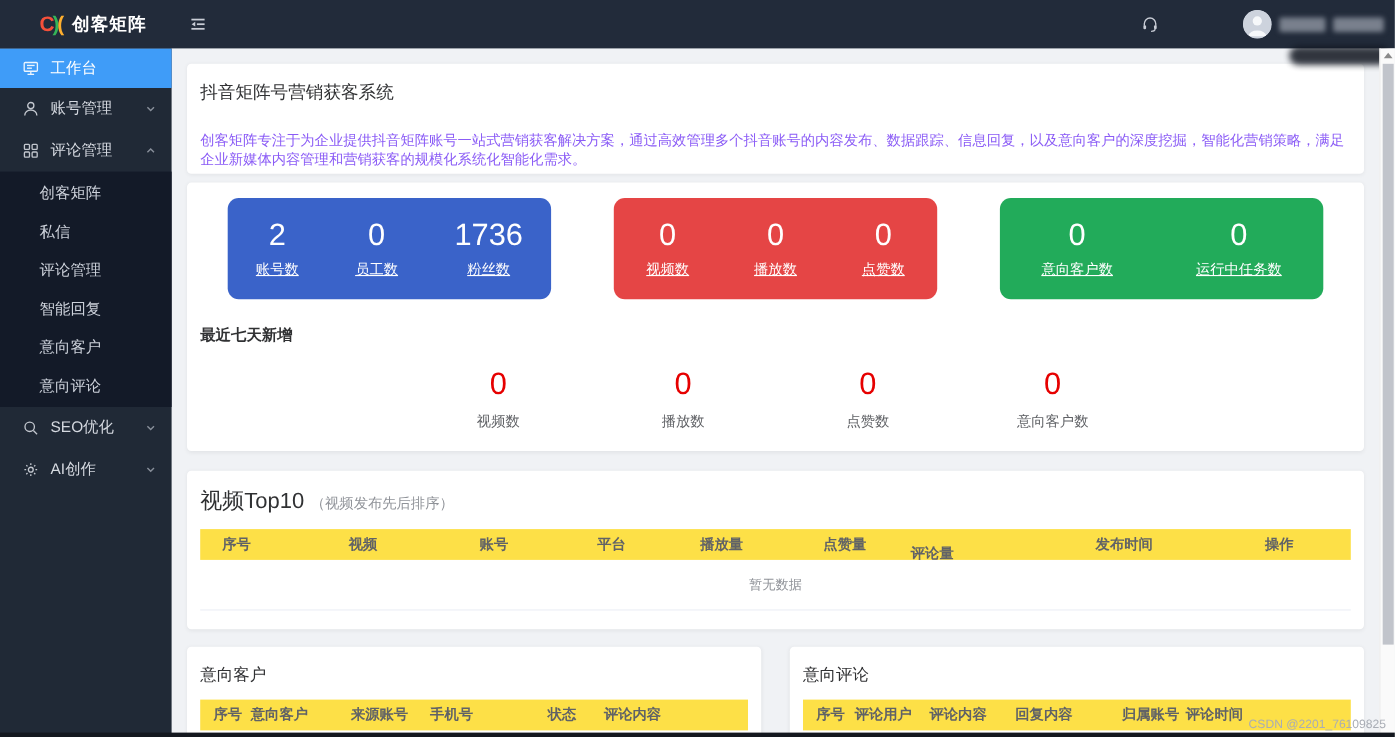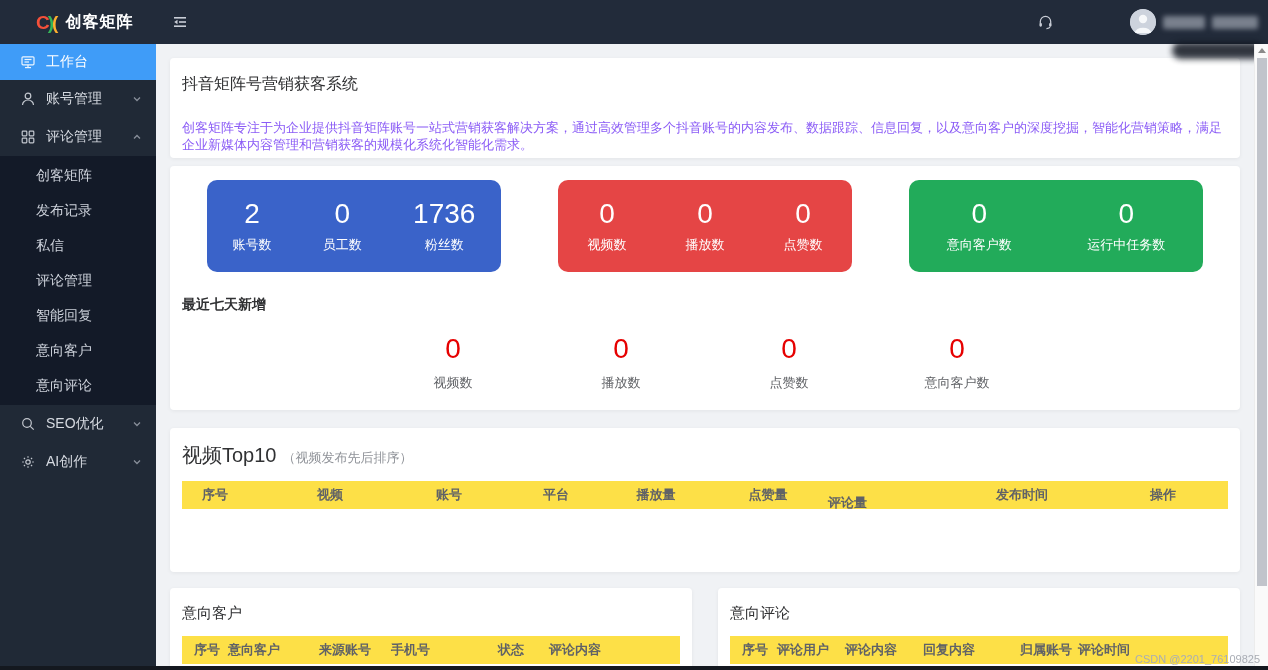--- a/index.html
+++ b/index.html
@@ -43,21 +43,21 @@
   .intro-title { font-size:16px; color:#303133; font-weight:500; margin-bottom:24px; }
   .intro-desc { font-size:13px; color:#8b5cf6; line-height:17px; }
 
   .stats-card { margin-top:8px; height:244px; padding-top:14px; }
   .color-row { display:flex; justify-content:space-between; padding:0 37px; }
   .color-card { width:294px; height:92px; border-radius:10px; color:#fff;
     display:flex; justify-content:space-around; align-items:center; }
   .cc-blue { background:#3a63c9; } .cc-red { background:#e54545; } .cc-green { background:#22ab5a; }
   .cc-stat { text-align:center; }
   .cc-val { font-size:28px; line-height:1.15; }
-  .cc-label { font-size:13px; margin-top:5px; }
+  .cc-label { font-size:13px; margin-top:5px;text-decoration:underline; }
   .recent-title { margin:24px 0 0 12px; font-size:14px; font-weight:bold; color:#303133; }
   .recent-row { display:flex; justify-content:center; margin-top:20px; }
   .r-stat { width:168px; text-align:center; }
   .r-val { font-size:28px; color:#e60000; line-height:1.1; }
   .r-label { font-size:13px; color:#606266; margin-top:9px; }
 
   .video-card { margin-top:18px; height:144px; padding:14px 12px 0; }
   .vt-title-row { display:flex; align-items:baseline; }
   .vt-title { font-size:20px; color:#303133; }
   .vt-subtitle { font-size:13px; color:#909399; margin-left:6px; }
@@ -179,23 +179,20 @@
         <polyline points="2,6.5 5,3.5 8,6.5"></polyline>
       </svg>
     </span>
   </div>
 
   <div class="submenu">
     <div class="sub-item">
         <span>创客矩阵</span>
       </div>
     <div class="sub-item">
-        <span>发布记录</span>
-      </div>
-    <div class="sub-item">
         <span>私信</span>
       </div>
     <div class="sub-item">
         <span>评论管理</span>
       </div>
     <div class="sub-item">
         <span>智能回复</span>
       </div>
     <div class="sub-item">
         <span>意向客户</span>
@@ -315,20 +312,21 @@
       <span class="vc0">序号</span>
       <span class="vc1">视频</span>
       <span class="vc2">账号</span>
       <span class="vc3">平台</span>
       <span class="vc4">播放量</span>
       <span class="vc5">点赞量</span>
       <span class="vc6">评论量</span>
       <span class="vc7">发布时间</span>
       <span class="vc8">操作</span>
     </div>
+    <div class="empty-zone">暂无数据</div>
   </div>
 
   <div class="bottom-row">
     <div class="bottom-card">
       <div class="bc-title">意向客户</div>
       <div class="table-head bc-head">
         <span class="kc0">序号</span>
         <span class="kc1">意向客户</span>
         <span class="kc2">来源账号</span>
         <span class="kc3">手机号</span>

